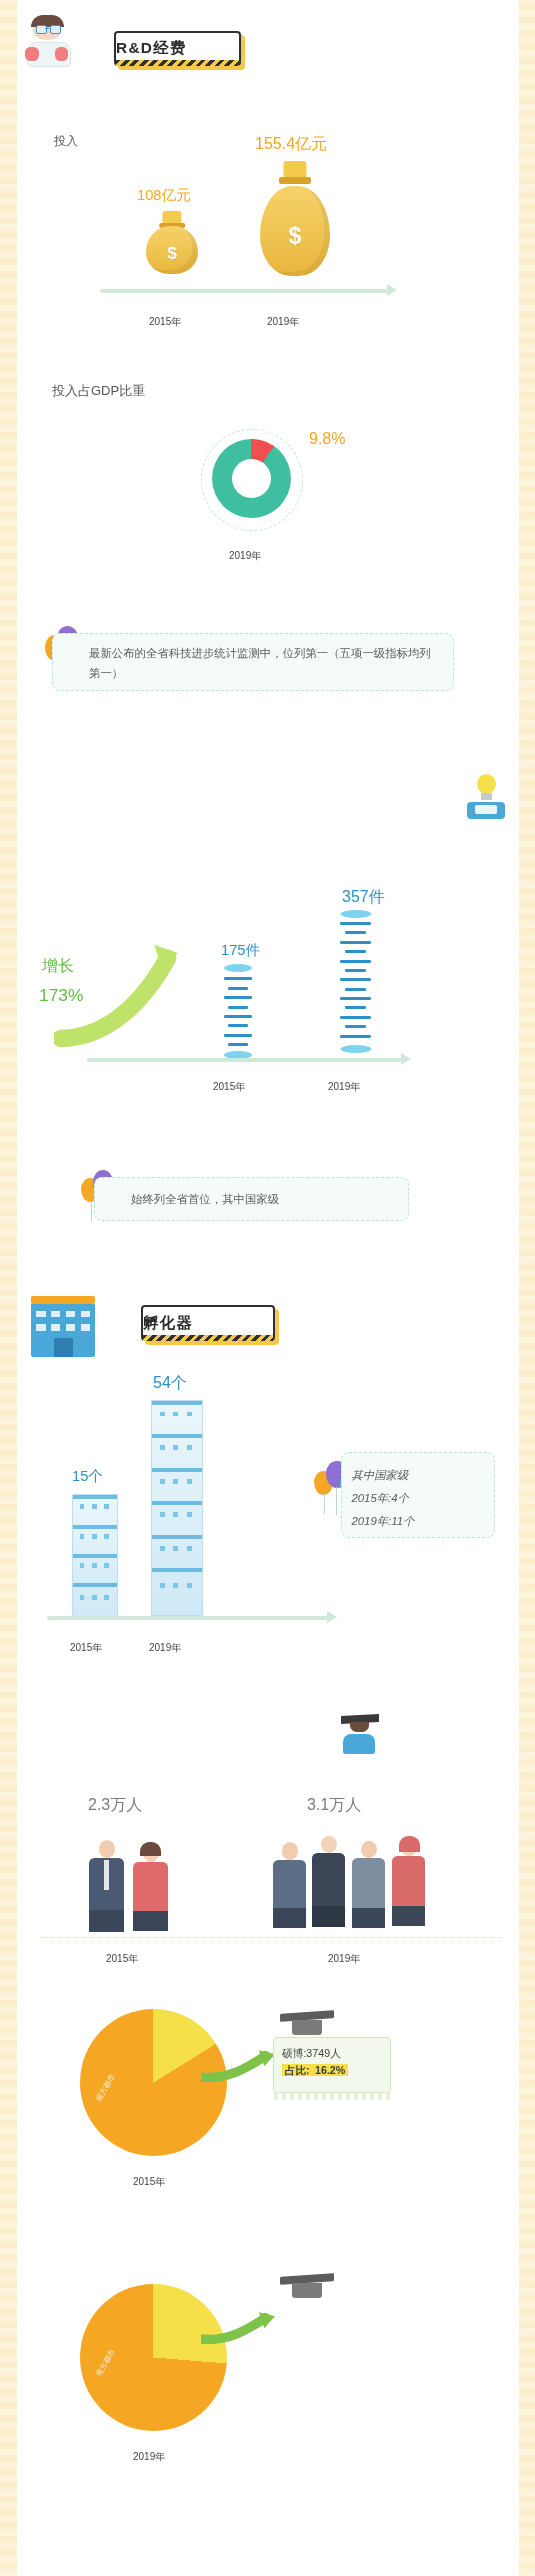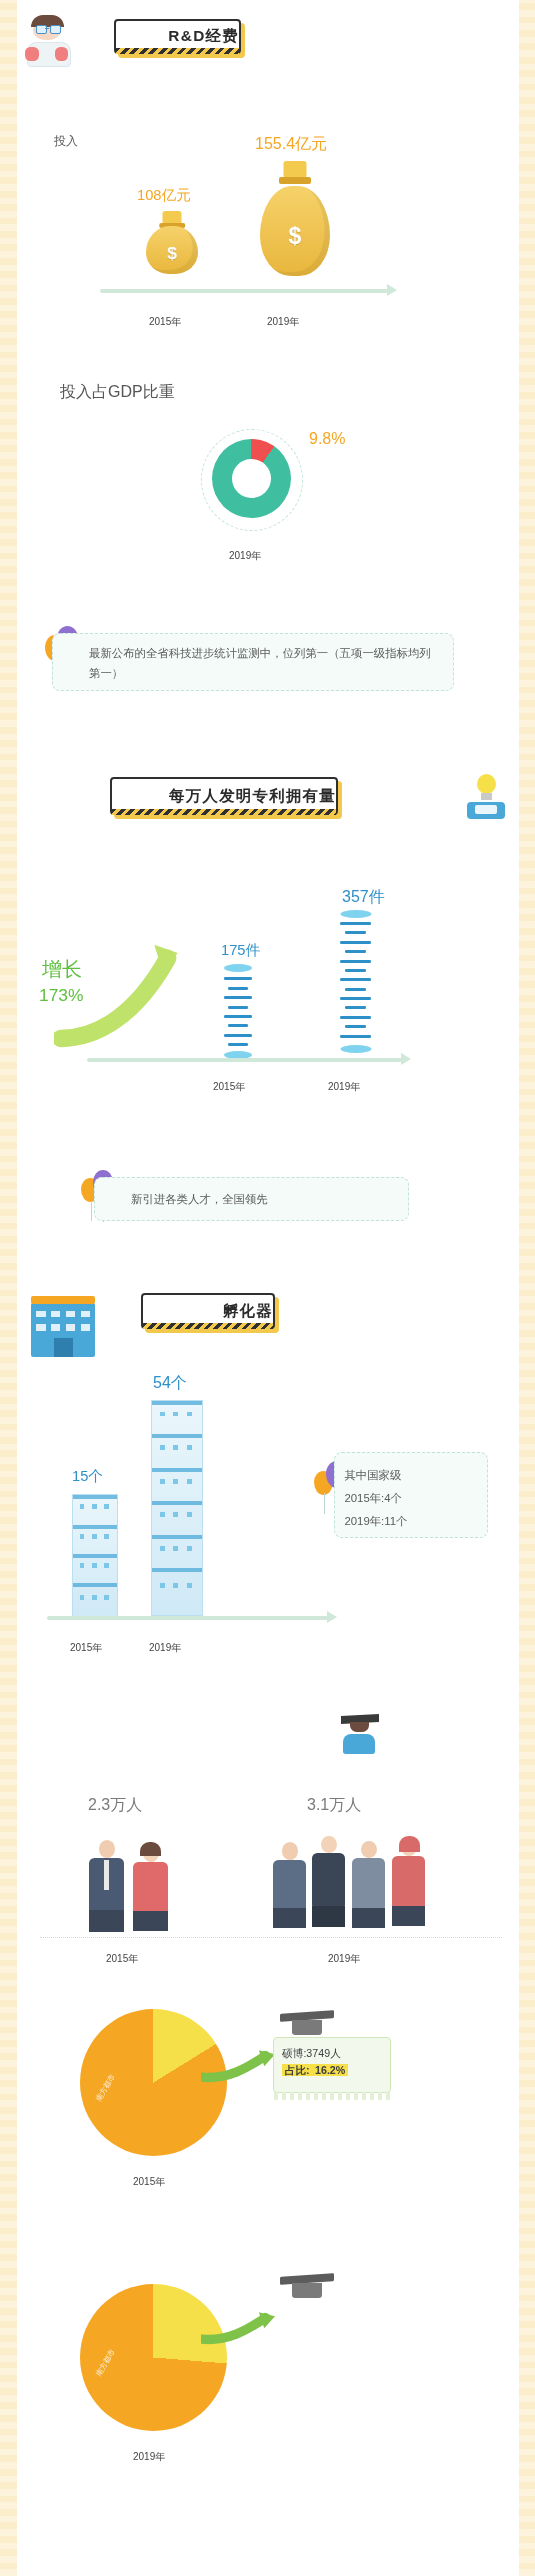--- a/index.html
+++ b/index.html
@@ -29,22 +29,22 @@
   .side-stripe.right{right:0;}
 
   
   .ribbon{
     position:absolute;
     box-sizing:border-box;
     background:#ffffff;
     border:2px solid #2f2f2f;
     border-radius:4px;
     box-shadow:4px 4px 0 0 #f2c94c;
-    display:flex;align-items:center;justify-content:flex-end;
-    font-size:15.4px;font-weight:bold;color:#2b2b2b;letter-spacing:1.3px;
+    display:flex;align-items:center;justify-content:flex-start;
+    font-size:15.4px;font-weight:bold;color:#2b2b2b;letter-spacing:1.3px;margin-top:12px;
   }
   .ribbon .hatch{
     position:absolute;left:0;right:0;bottom:-2px;height:6px;
     background:repeating-linear-gradient(135deg,#2f2f2f 0 3.3px,#f2c94c 3.3px 6.7px);
   }
   .lbl{position:absolute;font-size:10.7px;color:#555;}
   .val{position:absolute;font-weight:normal;}
   .yr{position:absolute;font-size:10px;color:#444;}
 
   
@@ -171,43 +171,39 @@
     <div class="tie" style="top:16px;width:32px;height:6.7px;"></div>
     <div class="body" style="width:70px;height:90px;"></div>
     <div class="sym" style="top:62px;font-size:23px;">$</div>
   </div>
 
   <div class="axis-arrow" style="left:100px;top:289px;width:288px;"></div>
 
   <div class="yr" style="left:149px;top:315px;">2015年</div>
   <div class="yr" style="left:267px;top:315px;">2019年</div>
 
-  <div class="lbl" style="left:60px;top:382px;font-size:16px;">投入占GDP比重</div>
+  <div class="lbl" style="left:52px;top:382px;font-size:13px;">投入占GDP比重</div>
 
   <div class="donut-ring" style="left:201px;top:429px;width:100px;height:100px;"></div>
   <div class="donut" style="left:212px;top:439px;width:79px;height:79px;background:conic-gradient(#f04f4f 0 9.8%, #3fbfa0 9.8% 100%);">
     <div class="hole" style="left:20px;top:20px;width:39px;height:39px;"></div>
   </div>
   <div class="val" style="left:309px;top:430px;font-size:16px;color:#f5a623;">9.8%</div>
   <div class="yr" style="left:229px;top:549px;">2019年</div>
 
   <div style="position:absolute;left:42px;top:623px;width:47px;height:60px;">
     <div class="balloon" style="position:absolute;left:2.7px;top:12px;width:20px;height:25.5px;background:#f5a623;"></div>
     <div class="balloon" style="position:absolute;left:14.7px;top:2.7px;width:21.4px;height:27px;background:#8f6fd0;"></div>
     <div class="balloon" style="position:absolute;left:27px;top:14.7px;width:17.4px;height:23px;background:#3fbfa0;"></div>
     <div class="string" style="left:13.4px;top:36px;height:23px;"></div>
     <div class="string" style="left:25.5px;top:28px;height:31px;"></div>
     <div class="string" style="left:35px;top:36px;height:23px;"></div>
   </div>
   <div class="note" style="left:52px;top:633px;width:402px;height:58px;">最新公布的全省科技进步统计监测中，位列第一（五项一级指标均列第一）</div>
 
-  <div class="ribbon" style="left:110px;top:777px;width:228px;height:38px;">
-    <span>每万人发明专利拥有量</span>
-    <span class="hatch"></span>
-  </div>
   <div style="position:absolute;left:462px;top:770px;width:48px;height:54px;">
     <div style="position:absolute;left:14.7px;top:4px;width:19px;height:20px;border-radius:50%;background:#f6e04a;"></div>
     <div style="position:absolute;left:19px;top:23px;width:10.7px;height:6.7px;background:#c9c9c9;"></div>
     <div style="position:absolute;left:5.4px;top:32px;width:38px;height:17.4px;background:#4aa8d8;border-radius:4px;"></div>
     <div style="position:absolute;left:13.4px;top:35px;width:21.4px;height:9.4px;background:#eaf6fb;border-radius:2px;"></div>
   </div>
 
   <div class="val" style="left:221px;top:941px;font-size:14.7px;color:#2e90c9;">175件</div>
   <div class="val" style="left:342px;top:887px;font-size:16px;color:#2e90c9;">357件</div>
 
@@ -244,32 +240,32 @@
   <div class="axis-arrow" style="left:87px;top:1058px;width:315px;"></div>
   <div class="yr" style="left:213px;top:1080px;">2015年</div>
   <div class="yr" style="left:328px;top:1080px;">2019年</div>
 
   <div style="position:absolute;left:54px;top:938px;width:127px;height:114px;">
     <svg width="127" height="114" viewBox="0 0 190 170">
       <path d="M10 150 C60 150, 120 120, 170 30" stroke="#bfe36a" stroke-width="26" fill="none" stroke-linecap="round"></path>
       <path d="M150 10 L185 22 L163 52 Z" fill="#bfe36a"></path>
     </svg>
   </div>
-  <div class="val" style="left:42px;top:956px;font-size:20px;color:#5fbf3f;text-align:center;">增长</div>
+  <div class="val" style="left:42px;top:956px;font-size:16px;color:#5fbf3f;text-align:center;">增长</div>
   <div class="val" style="left:39px;top:985px;font-size:17.4px;color:#5fbf3f;">173%</div>
 
   <div style="position:absolute;left:80px;top:1169px;width:48px;height:54px;">
     <div class="balloon" style="position:absolute;left:1.3px;top:9.4px;width:19px;height:24px;background:#f5a623;"></div>
     <div class="balloon" style="position:absolute;left:13.4px;top:1.3px;width:20px;height:25.5px;background:#8f6fd0;"></div>
     <div class="balloon" style="position:absolute;left:25.5px;top:12px;width:17.4px;height:21.4px;background:#3fbfa0;"></div>
     <div class="string" style="left:10.7px;top:32px;height:20px;"></div>
     <div class="string" style="left:23.4px;top:25.5px;height:27px;"></div>
     <div class="string" style="left:33px;top:32px;height:20px;"></div>
   </div>
-  <div class="note" style="left:94px;top:1177px;width:315px;height:44px;line-height:25.5px;">新引进各类人才，全国领先</div>
+  <div class="note" style="left:94px;top:1177px;width:315px;height:44px;line-height:25.5px;">始终列全省首位，其中国家级</div>
 
   <div style="position:absolute;left:31px;top:1296px;width:64px;height:60px;">
     <div style="position:absolute;left:0;top:6.7px;width:64px;height:54px;background:#4aa8d8;border-radius:2px;"></div>
     <div style="position:absolute;left:0;top:0;width:64px;height:8px;background:#f5a623;border-radius:2px;"></div>
     <div style="position:absolute;left:5.4px;top:14.7px;width:9.4px;height:6.7px;background:#dff0fa;"></div>
     <div style="position:absolute;left:20px;top:14.7px;width:9.4px;height:6.7px;background:#dff0fa;"></div>
     <div style="position:absolute;left:35px;top:14.7px;width:9.4px;height:6.7px;background:#dff0fa;"></div>
     <div style="position:absolute;left:50px;top:14.7px;width:9.4px;height:6.7px;background:#dff0fa;"></div>
     <div style="position:absolute;left:5.4px;top:28px;width:9.4px;height:6.7px;background:#dff0fa;"></div>
     <div style="position:absolute;left:20px;top:28px;width:9.4px;height:6.7px;background:#dff0fa;"></div>
@@ -336,21 +332,21 @@
   <div class="yr" style="left:149px;top:1641px;">2019年</div>
 
   <div style="position:absolute;left:313px;top:1460px;width:48px;height:58px;">
     <div class="balloon" style="position:absolute;left:1.3px;top:10.7px;width:19px;height:24px;background:#f5a623;"></div>
     <div class="balloon" style="position:absolute;left:13.4px;top:1.3px;width:21.4px;height:27px;background:#8f6fd0;"></div>
     <div class="balloon" style="position:absolute;left:27px;top:13.4px;width:17.4px;height:21.4px;background:#3fbfa0;"></div>
     <div class="string" style="left:10.7px;top:33px;height:21.4px;"></div>
     <div class="string" style="left:23.4px;top:27px;height:28px;"></div>
     <div class="string" style="left:35px;top:33px;height:21.4px;"></div>
   </div>
-  <div class="note" style="left:334px;top:1452px;width:154px;height:86px;padding:10.7px 9.4px;line-height:23px;">
+  <div class="note" style="left:341px;top:1452px;width:154px;height:86px;padding:10.7px 9.4px;line-height:23px;font-style:italic;">
     <div>其中国家级</div>
     <div>2015年:4个</div>
     <div>2019年:11个</div>
   </div>
 
   <div style="position:absolute;left:334px;top:1707px;width:51px;height:51px;">
     <div style="position:absolute;left:6.7px;top:8px;width:38px;height:8px;background:#3a3a3a;transform:skewY(-3deg);"></div>
     <div style="position:absolute;left:16px;top:14.7px;width:19px;height:10.7px;background:#6b4b3e;border-radius:0 0 6.7px 6.7px;"></div>
     <div style="position:absolute;left:9.4px;top:27px;width:32px;height:20px;background:#4aa8d8;border-radius:8px 8px 2.7px 2.7px;"></div>
   </div>

